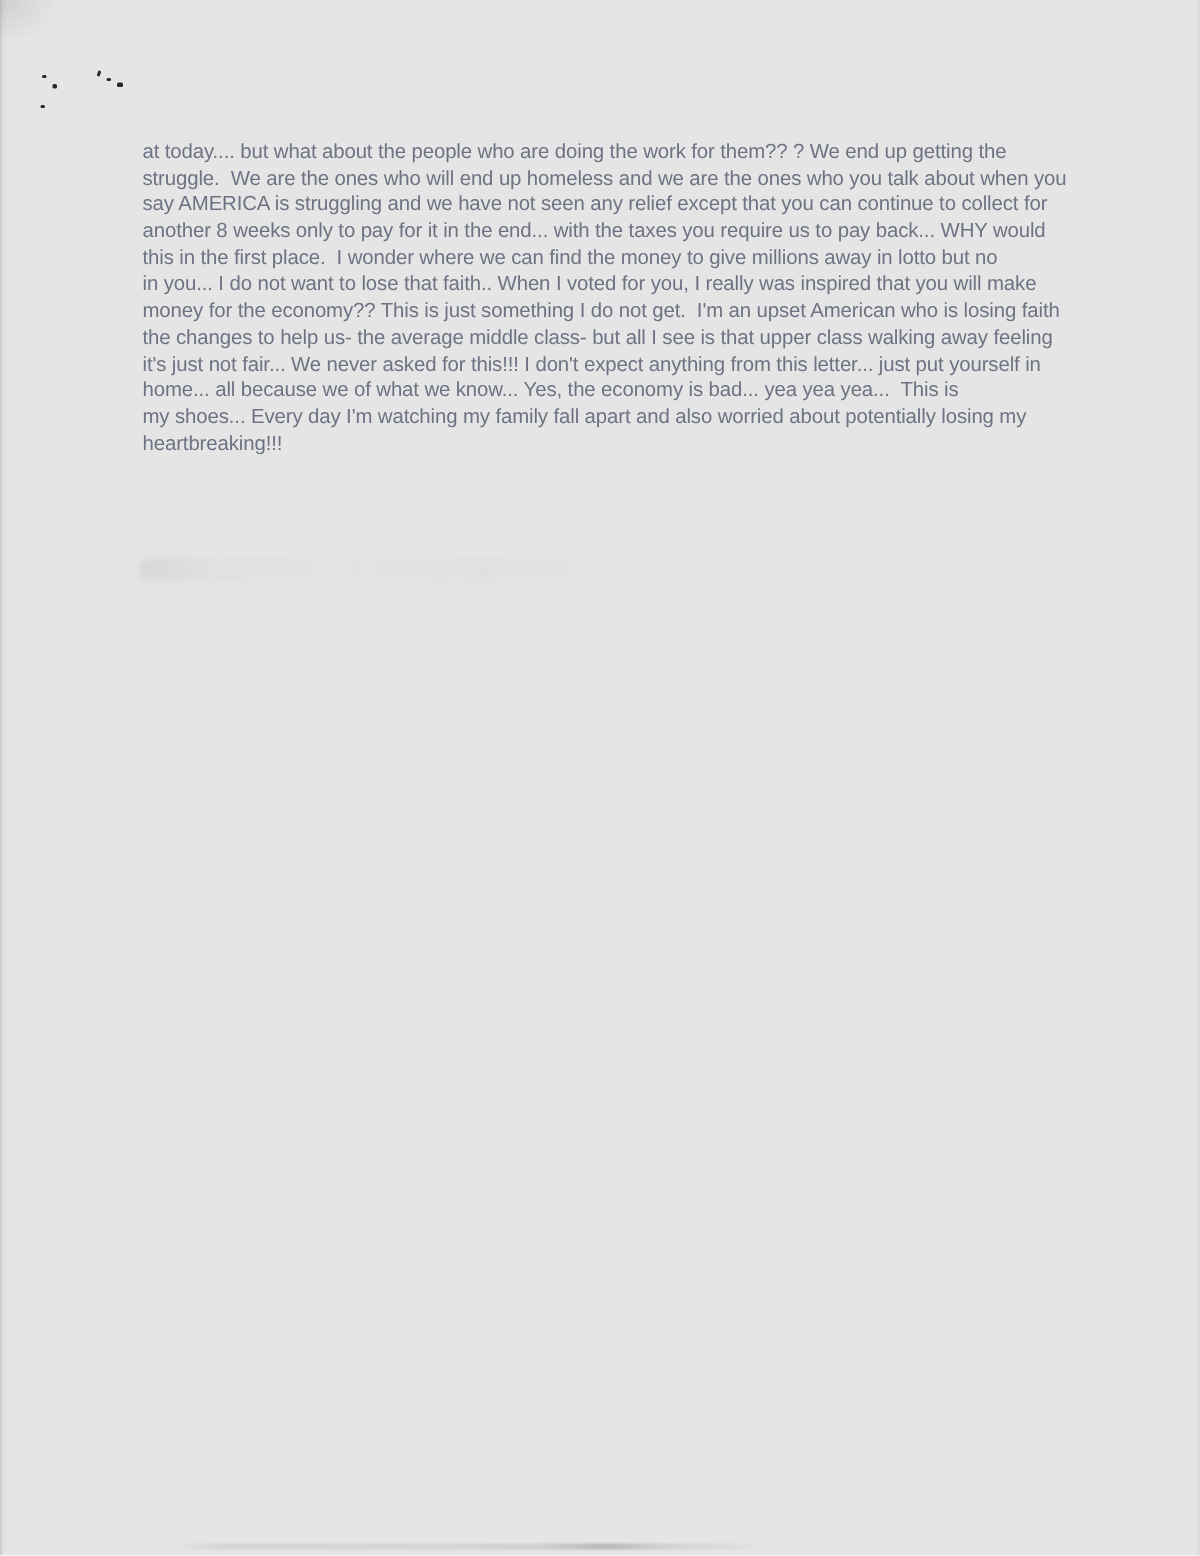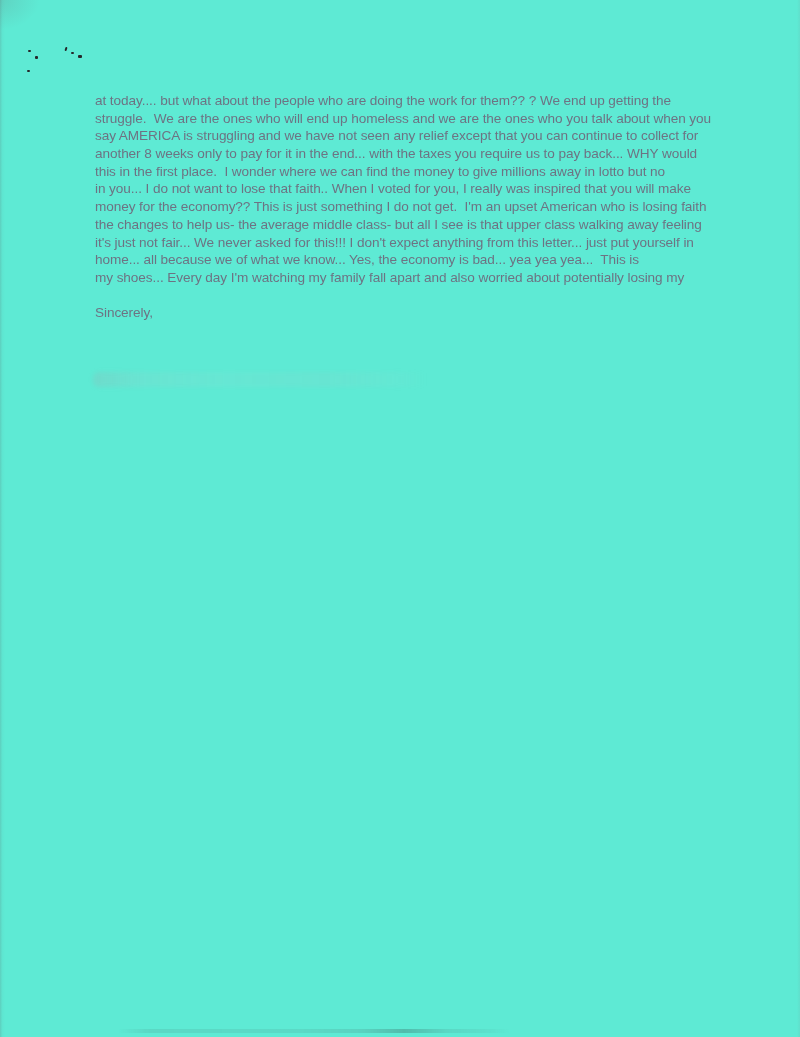--- a/index.html
+++ b/index.html
@@ -4,21 +4,21 @@
 <style>
   html, body {
     margin: 0;
     padding: 0;
     background: #ffffff;
   }
   .page {
     position: relative;
     width: 800px;
     height: 1037px;
-    background: #5eead4;
+    background: #e5e5e5;
     overflow: hidden;
     font-family: "Liberation Sans", sans-serif;
   }
   
   .edge-left {
     position: absolute;
     left: 0; top: 0;
     width: 5px; height: 100%;
     background: linear-gradient(to right, rgba(90,95,100,0.20), rgba(90,95,100,0.04) 45%, transparent);
     pointer-events: none;
@@ -125,22 +125,22 @@
     <div class="line">struggle.  We are the ones who will end up homeless and we are the ones who you talk about when you</div>
     <div class="line">say AMERICA is struggling and we have not seen any relief except that you can continue to collect for</div>
     <div class="line">another 8 weeks only to pay for it in the end... with the taxes you require us to pay back... WHY would</div>
     <div class="line">this in the first place.  I wonder where we can find the money to give millions away in lotto but no</div>
     <div class="line">in you... I do not want to lose that faith.. When I voted for you, I really was inspired that you will make</div>
     <div class="line">money for the economy?? This is just something I do not get.  I'm an upset American who is losing faith</div>
     <div class="line">the changes to help us- the average middle class- but all I see is that upper class walking away feeling</div>
     <div class="line">it's just not fair... We never asked for this!!! I don't expect anything from this letter... just put yourself in</div>
     <div class="line">home... all because we of what we know... Yes, the economy is bad... yea yea yea...  This is</div>
     <div class="line">my shoes... Every day I'm watching my family fall apart and also worried about potentially losing my</div>
+    <div class="line">heartbreaking!!!</div>
     <div class="line"></div>
-    <div class="line">Sincerely,</div>
     <div class="line"></div>
   </div>
 
   <div class="redaction"></div>
 
   <div class="bottom-smudge"></div>
 
 </div>
 
 </body></html>

